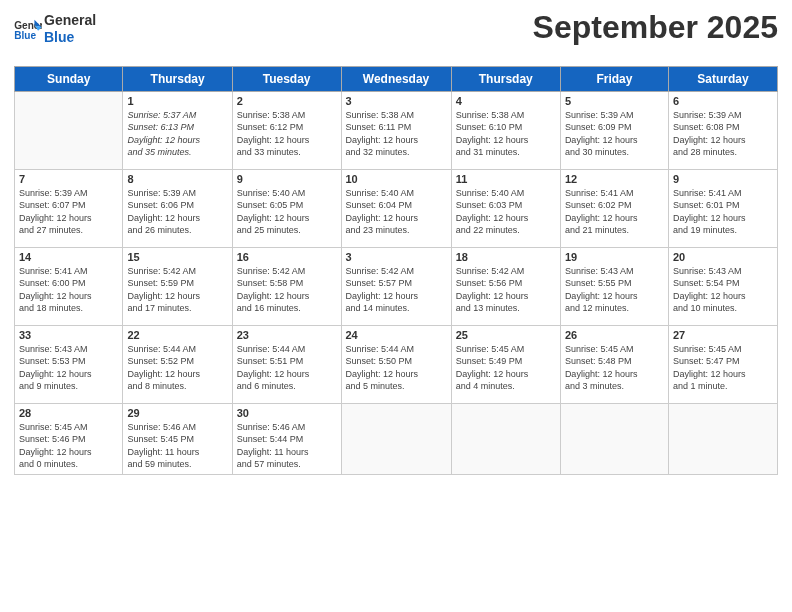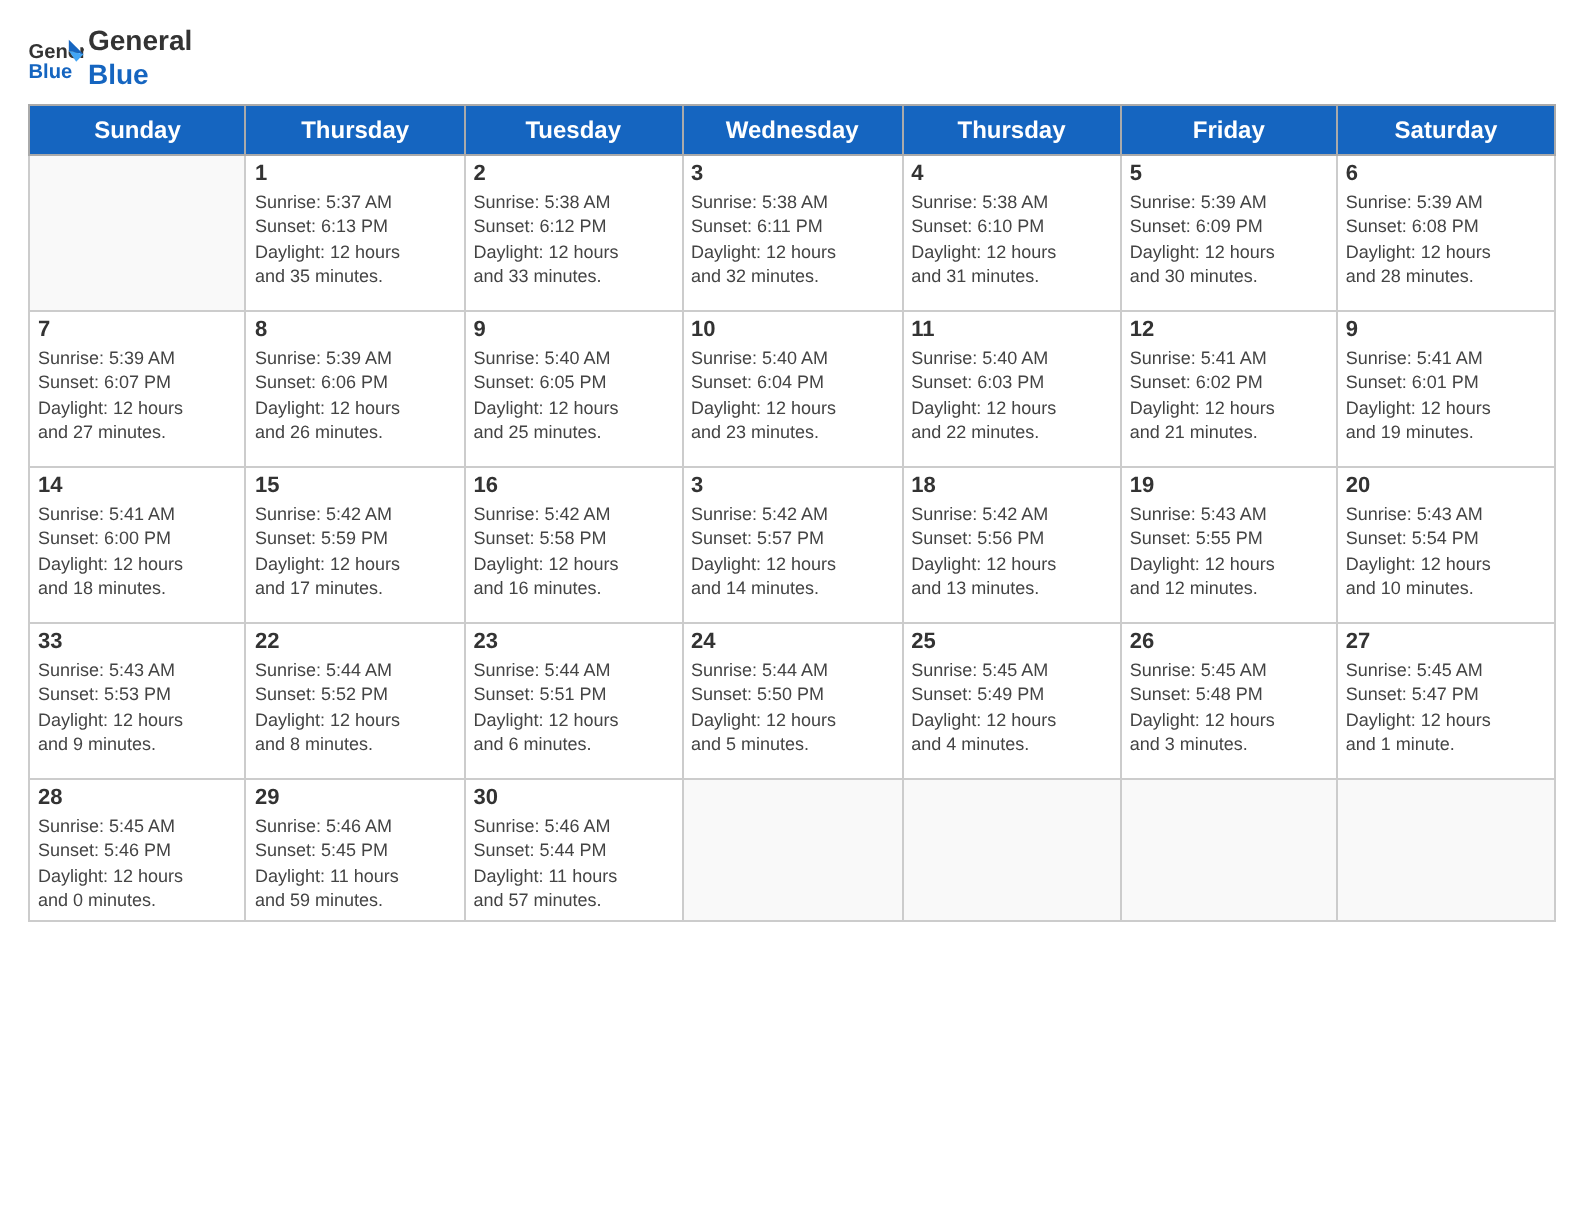--- a/index.html
+++ b/index.html
@@ -46,21 +46,21 @@
       line-height: 1.1;
     }
     .subtitle {
       font-size: 13px;
       color: #333;
       margin-top: 2px;
     }
     .calendar {
       width: 100%;
       border-collapse: collapse;
-      margin-top: 6px;
+      margin-top: 20px;
       padding-left: 20px;
     }
     .calendar th {
       background: #1565C0;
       color: #fff;
       font-size: 12px;
       font-weight: bold;
       text-align: center;
       padding: 5px 3px;
       border: 1px solid #aaa;
@@ -104,41 +104,42 @@
         <text x="0" y="23" font-size="11" font-weight="bold" fill="#1565C0">Blue</text>
         <polygon points="22,2 30,10 22,8" fill="#1565C0"></polygon>
         <polygon points="22,8 30,10 26,14" fill="#42A5F5"></polygon>
       </svg>
       <div style="display:flex;flex-direction:column;line-height:1.1;">
         <span class="logo-text" style="color:#333;font-size:14px;font-weight:bold;">General</span>
         <span class="logo-text blue" style="color:#1565C0;font-size:14px;font-weight:bold;">Blue</span>
       </div>
     </div>
     <div class="title-block">
+      <div class="month-title">September 2025</div>
     </div>
   </div>
 
   <table class="calendar">
     <thead>
       <tr>
         <th>Sunday</th>
         <th>Thursday</th>
         <th>Tuesday</th>
         <th>Wednesday</th>
         <th>Thursday</th>
         <th>Friday</th>
         <th>Saturday</th>
       </tr>
     </thead>
     <tbody id="calendar-body">
     <tr>
           <td class="empty-cell"></td>
           <td>
             <span class="day-number">1</span>
-            <div class="cell-text" style="white-space: pre-line;">Sunrise: 5:37 AM
+            <div class="cell-text" style="white-space: pre-line; font-style: italic;">Sunrise: 5:37 AM
 Sunset: 6:13 PM
 Daylight: 12 hours
 and 35 minutes.</div>
           </td>
           <td>
             <span class="day-number">2</span>
             <div class="cell-text" style="white-space: pre-line;">Sunrise: 5:38 AM
 Sunset: 6:12 PM
 Daylight: 12 hours
 and 33 minutes.</div>

